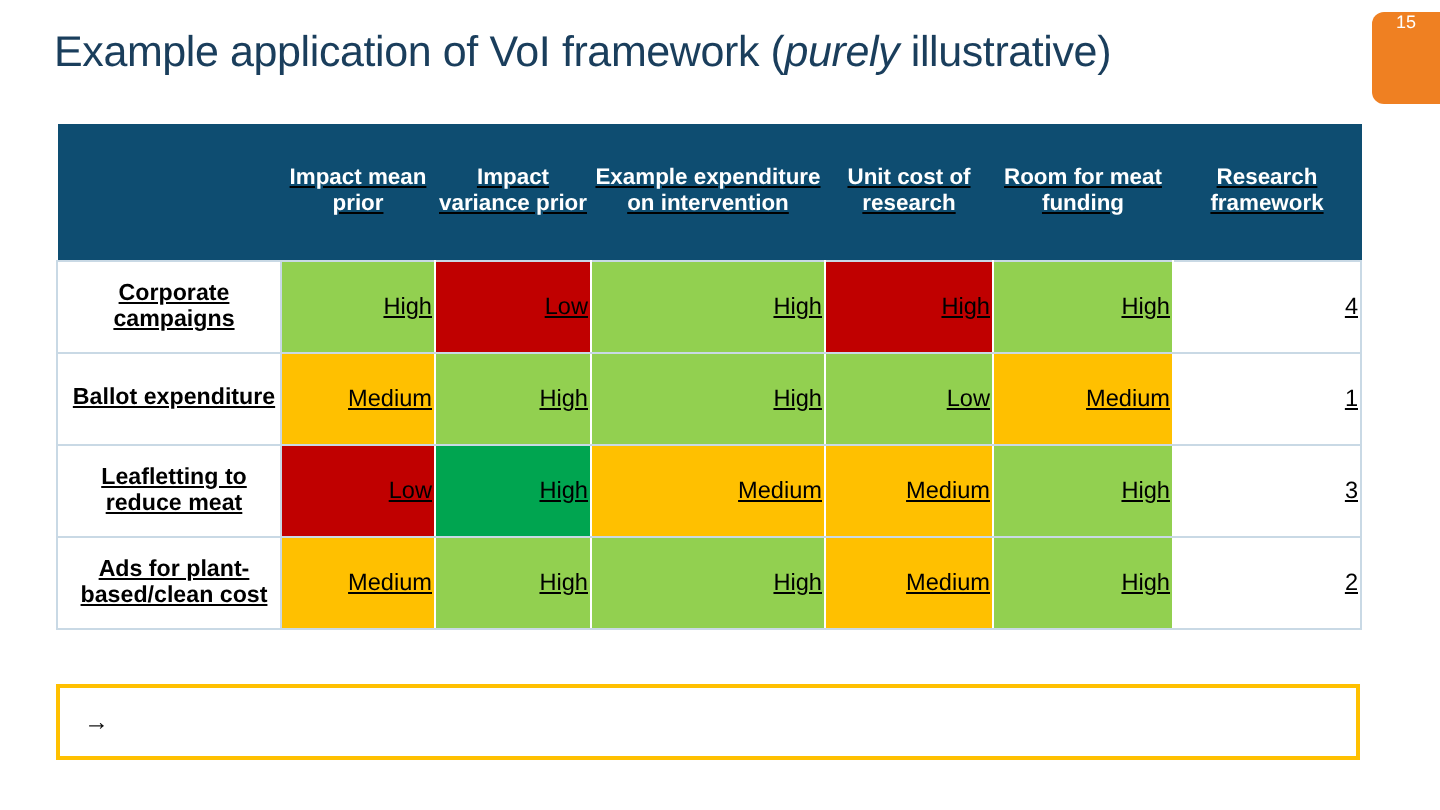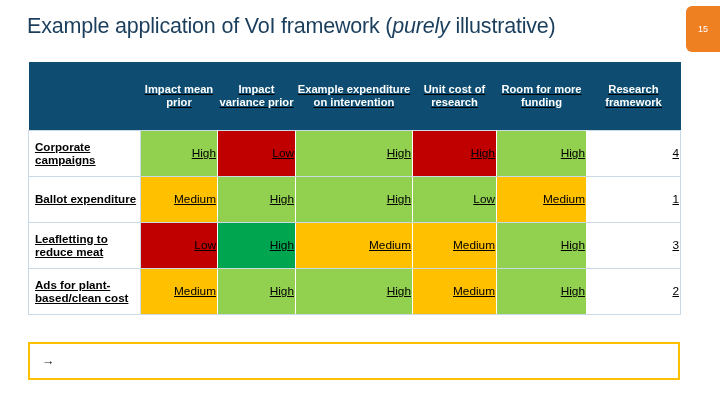--- a/index.html
+++ b/index.html
@@ -10,21 +10,21 @@
     overflow: hidden;
   }
   .slide { position: relative; width: 720px; height: 405px; background: #fff; }
 
   
   .page-badge {
     position: absolute; top: 6px; right: 0px;
     width: 34px; height: 46px;
     background: #EF8022;
     border-radius: 6px 0 0 6px;
-    display: flex; align-items: center; justify-content: center;
+    display: flex; justify-content: center;
     color: #ffffff; font-size: 9px; font-weight: 400;
   }
 
   
   .title {
     position: absolute; left: 27px; top: 14px;
     font-size: 21.5px; color: #1A3E5C; font-weight: 400;
     letter-spacing: -0.2px; white-space: nowrap;
   }
   .title .ital { font-style: italic; }
@@ -40,21 +40,21 @@
     border: none;
   }
   table.vt td {
     font-size: 11.8px; color: #000000; text-align: right;
     vertical-align: middle; height: 46px;
     border-left: 1px solid #ffffff; border-right: 1px solid #ffffff;
     border-top: 1px solid #C9D9E5; border-bottom: 1px solid #C9D9E5;
     padding: 2px 1px;
   }
   table.vt td.rowlabel {
-    text-align: left; font-weight: bold; font-size: 11.6px;
+    text-align: center; font-weight: bold; font-size: 11.6px;
     line-height: 1.16; padding-left: 6px; background: #ffffff;
     color: #000000;
     border-left: 1px solid #C9D9E5; border-right: 1px solid #C9D9E5;
   }
   table.vt td.prio {
     background: #ffffff;
     border-left: 1px solid #C9D9E5; border-right: 1px solid #C9D9E5;
   }
 
   
@@ -101,21 +101,21 @@
           <col class="c5">
           <col class="c6">
       </colgroup>
       <thead>
         <tr>
           <th></th>
           <th>Impact mean prior</th>
           <th>Impact variance prior</th>
           <th>Example expenditure on intervention</th>
           <th>Unit cost of research</th>
-          <th>Room for more funding</th>
+          <th>Room for meat funding</th>
           <th>Research framework</th>
         </tr>
       </thead>
       <tbody>
           <tr>
             <td class="rowlabel">Corporate campaigns</td>
             <td style="background: rgb(146, 208, 80);">High</td>
             <td style="background: rgb(192, 0, 0);">Low</td>
             <td style="background: rgb(146, 208, 80);">High</td>
             <td style="background: rgb(192, 0, 0);">High</td>

